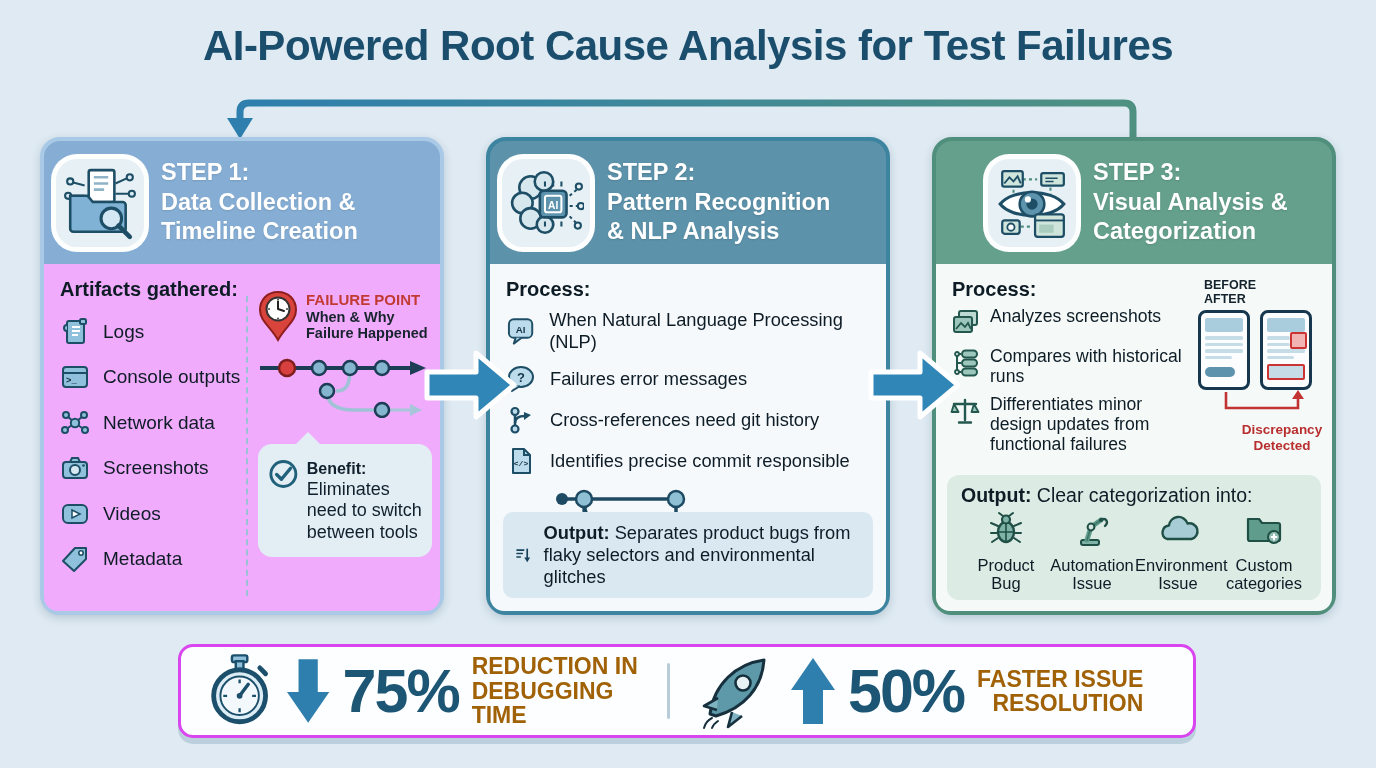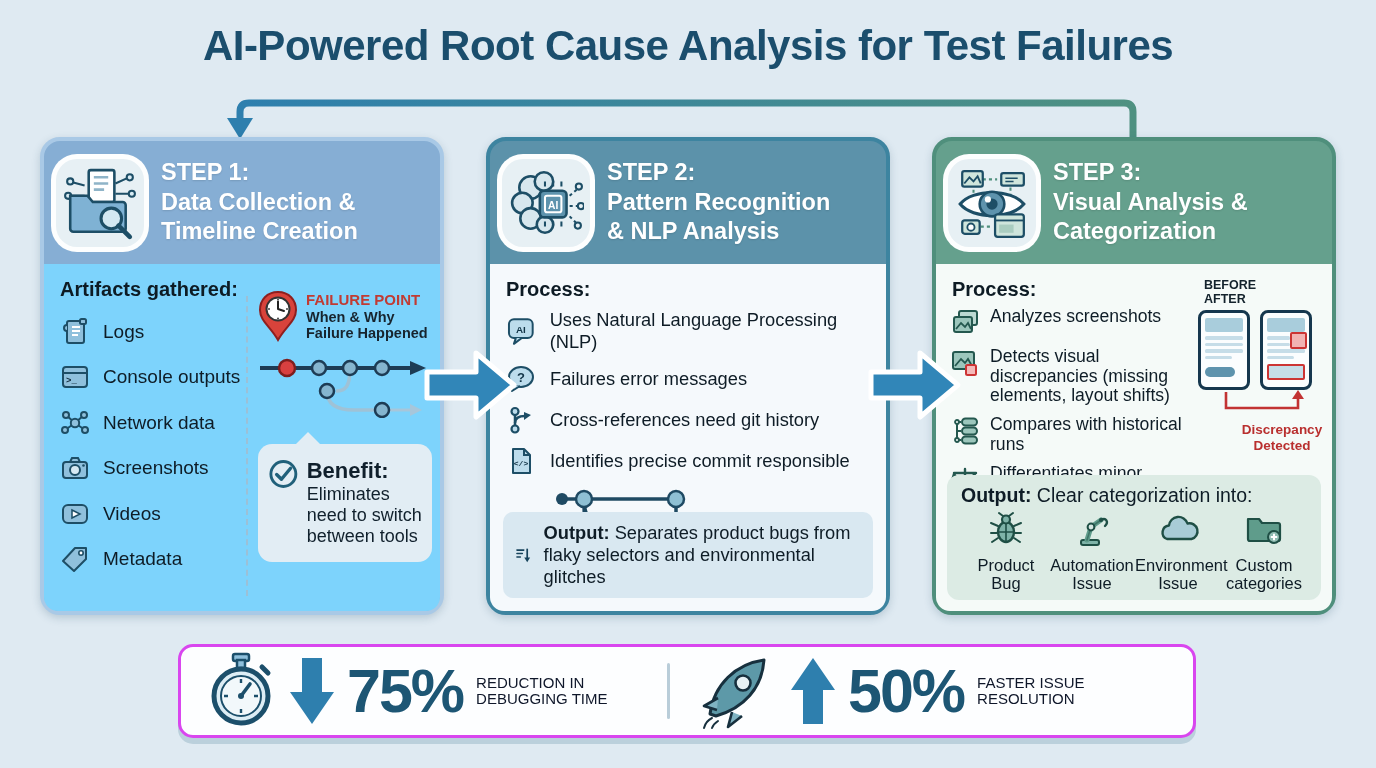--- a/index.html
+++ b/index.html
@@ -9,32 +9,32 @@
   .title{position:absolute;top:22px;left:0;width:100%;text-align:center;
     font-size:42px;font-weight:bold;color:#1b4e6d;letter-spacing:-.5px;}
 
   .loop-svg{position:absolute;left:0;top:0;}
 
   
   .card{position:absolute;top:137px;width:404px;height:478px;border-radius:20px;
     box-shadow:0 3px 8px rgba(40,80,110,.22);box-sizing:border-box;}
   .card1{left:40px;background:#86aed4;border:4px solid #a9c9e6;}
   .card2{left:486px;background:#5c92aa;border:4px solid #3d84a0;}
-  .card3{left:932px;background:#65a08d;border:4px solid #4f8f7c;}
+  .card3{left:932px;background:#65a08d;border:4px solid #4f8f7c;padding-left:40px;}
 
   .card-header{height:123px;display:flex;align-items:center;}
   .icon-tile{width:98px;height:98px;margin:5px 12px 5px 7px;border-radius:26px;
     background:#e7f0f4;border:5px solid rgba(255,255,255,.9);display:flex;
     align-items:center;justify-content:center;flex:0 0 auto;box-sizing:border-box;}
   .header-text{color:#fff;font-weight:bold;font-size:23.5px;line-height:1.26;
     text-shadow:0 1px 2px rgba(0,0,0,.12);}
 
   .card-body{position:absolute;left:0;right:0;top:123px;bottom:0;border-radius:0 0 14px 14px;
     box-sizing:border-box;}
-  .body1{background:#7dd3fc;}
+  .body1{background:#f0abfc;}
   .body2{background:#f5f9fc;}
   .body3{background:#f5faf8;}
 
   .sec-head{font-size:20px;font-weight:bold;color:#0d1b24;margin:14px 0 8px 16px;}
 
   
   .art-list{margin-left:16px;}
   .art-row{display:flex;align-items:center;gap:13px;height:45.5px;}
   .art-row .lbl{font-size:19px;color:#0e1c26;}
 
@@ -45,21 +45,21 @@
   .fp-texts{padding-top:2px;}
   .fp-title{font-size:15px;font-weight:bold;color:#c13b33;line-height:1.1;}
   .fp-sub{font-size:14.5px;font-weight:600;color:#17242e;line-height:1.15;}
 
   .benefit{position:relative;margin-top:22px;margin-right:6px;background:#e2edf4;
     border-radius:14px;padding:14px 10px 14px 10px;}
   .benefit:before{content:"";position:absolute;top:-26px;left:36px;
     border:14px solid transparent;border-bottom:14px solid #e2edf4;}
   .benefit-inner{display:flex;gap:8px;}
   .benefit-txt{font-size:18px;color:#10202c;line-height:1.18;width:120px;}
-  .benefit-txt b{font-size:22px;}
+  .benefit-txt b{font-size:16px;}
 
   
   .proc-row{display:flex;align-items:center;gap:14px;margin:0 0 11px 16px;}
   .proc-row .lbl{font-size:18.3px;color:#0e1c26;}
   .git-wrap{margin:4px 0 0 14px;}
   .out-box{position:absolute;left:13px;right:13px;bottom:13px;background:#d9e8f1;
     border-radius:10px;padding:10px 12px;display:flex;align-items:center;gap:12px;}
   .out-box p{margin:0;font-size:18.3px;color:#0e1c26;line-height:1.2;}
 
   
@@ -95,23 +95,23 @@
   
   .step-arrow{position:absolute;top:348px;z-index:6;}
   .arrow1{left:424px;} .arrow2{left:868px;}
 
   
   .stats-bar{position:absolute;left:178px;top:644px;width:1018px;height:94px;background:#fdfeff;
     border:3px solid #d946ef;border-radius:15px;box-sizing:border-box;
     box-shadow:0 6px 0 rgba(30,95,120,.18);display:flex;align-items:center;}
   .stat{display:flex;align-items:center;gap:13px;}
   .stat.left{margin-left:24px;width:462px;}
-  .stat.right{margin-left:26px;}
+  .stat.right{margin-left:26px;text-align:right;}
   .stat-value{font-size:61px;font-weight:bold;color:#1d5674;letter-spacing:-2px;}
-  .stat-label{font-size:15px;font-weight:normal;color:#0f172a;line-height:1.06;}
+  .stat-label{font-size:23px;font-weight:bold;color:#a16207;line-height:1.06;}
   .stat-divider{width:3px;height:56px;background:#b9cdd9;border-radius:2px;}
 </style>
 </head>
 <body>
 
 <div class="stage">
 
   <svg class="loop-svg" width="1376" height="160">
     <defs>
       <linearGradient id="loopg" x1="0" y1="0" x2="1" y2="0">
@@ -297,21 +297,21 @@
     </div>
     <div class="card-body body2">
       <div class="sec-head">Process:</div>
 
       <div class="proc-row">
         <svg width="30" height="30" viewBox="0 0 30 30">
           <rect x="3" y="3" width="24" height="19" rx="5" fill="#bcdcec" stroke="#1d4e66" stroke-width="2"></rect>
           <path d="M10,22 l-2,6 8,-6" fill="#bcdcec" stroke="#1d4e66" stroke-width="2" stroke-linejoin="round"></path>
           <text x="15" y="17" font-size="10" font-weight="bold" fill="#123447" text-anchor="middle" font-family="Liberation Sans, sans-serif">AI</text>
         </svg>
-        <span class="lbl">Uses Natural Language Processing (NLP)</span>
+        <span class="lbl">When Natural Language Processing (NLP)</span>
       </div>
       <div class="proc-row">
         <svg width="30" height="30" viewBox="0 0 30 30">
           <ellipse cx="15" cy="13" rx="12" ry="10" fill="#bcdcec" stroke="#1d4e66" stroke-width="2"></ellipse>
           <path d="M8,21 l-2,6 8,-5" fill="#bcdcec" stroke="#1d4e66" stroke-width="2" stroke-linejoin="round"></path>
           <text x="15" y="18" font-size="13" font-weight="bold" fill="#123447" text-anchor="middle" font-family="Liberation Sans, sans-serif">?</text>
         </svg>
         <span class="lbl">Failures error messages</span>
       </div>
       <div class="proc-row">
@@ -400,28 +400,20 @@
     <div class="card-body body3">
       <div class="sec-head" style="margin-bottom:6px">Process:</div>
 
       <div class="proc3-row">
         <svg width="30" height="30" viewBox="0 0 30 30">
           <rect x="9" y="3" width="18" height="14" rx="2" fill="#bcd9d2" stroke="#24584f" stroke-width="2"></rect>
           <rect x="4" y="9" width="18" height="15" rx="2" fill="#9cc6bc" stroke="#24584f" stroke-width="2"></rect>
           <path d="M6,21 l5,-6 4,4 3,-4 3,6" fill="none" stroke="#24584f" stroke-width="1.8"></path>
         </svg>
         <span class="lbl">Analyzes screenshots</span>
-      </div>
-      <div class="proc3-row">
-        <svg width="30" height="30" viewBox="0 0 30 30">
-          <rect x="3" y="4" width="21" height="17" rx="2" fill="#9cc6bc" stroke="#24584f" stroke-width="2"></rect>
-          <path d="M5,18 l6,-7 4,4 3,-4 4,7" fill="none" stroke="#24584f" stroke-width="1.8"></path>
-          <rect x="16" y="17" width="10" height="10" rx="1.5" fill="#f4b9b9" stroke="#cc3434" stroke-width="2"></rect>
-        </svg>
-        <span class="lbl">Detects visual discrepancies (missing elements, layout shifts)</span>
       </div>
       <div class="proc3-row">
         <svg width="30" height="30" viewBox="0 0 30 30">
           <path d="M7,6 L7,24 M7,6 h4 M7,15 h4 M7,24 h4" stroke="#24584f" stroke-width="2"></path>
           <g fill="#e8f2ee" stroke="#24584f" stroke-width="1.8">
               <circle cx="7" cy="6" r="2"></circle>
               <circle cx="7" cy="24" r="2"></circle>
             </g>
           <g fill="#9cc6bc" stroke="#24584f" stroke-width="2">
             <rect x="12" y="2.5" width="15" height="7" rx="3.5"></rect>

